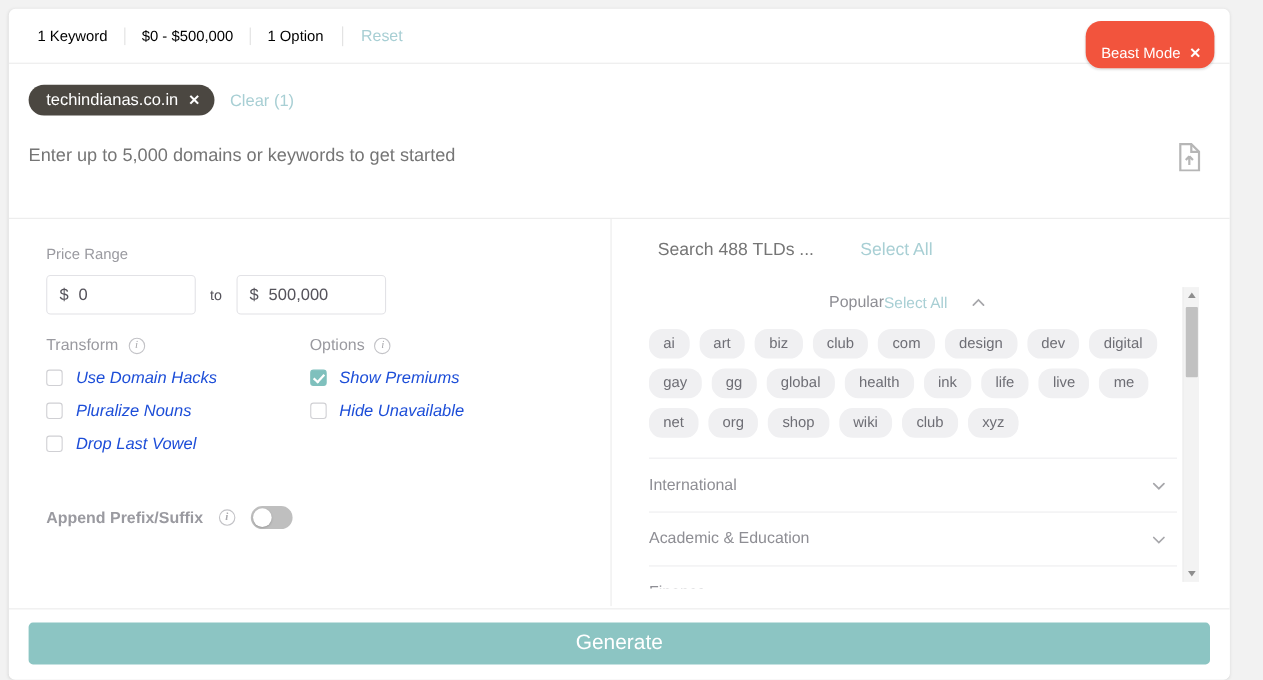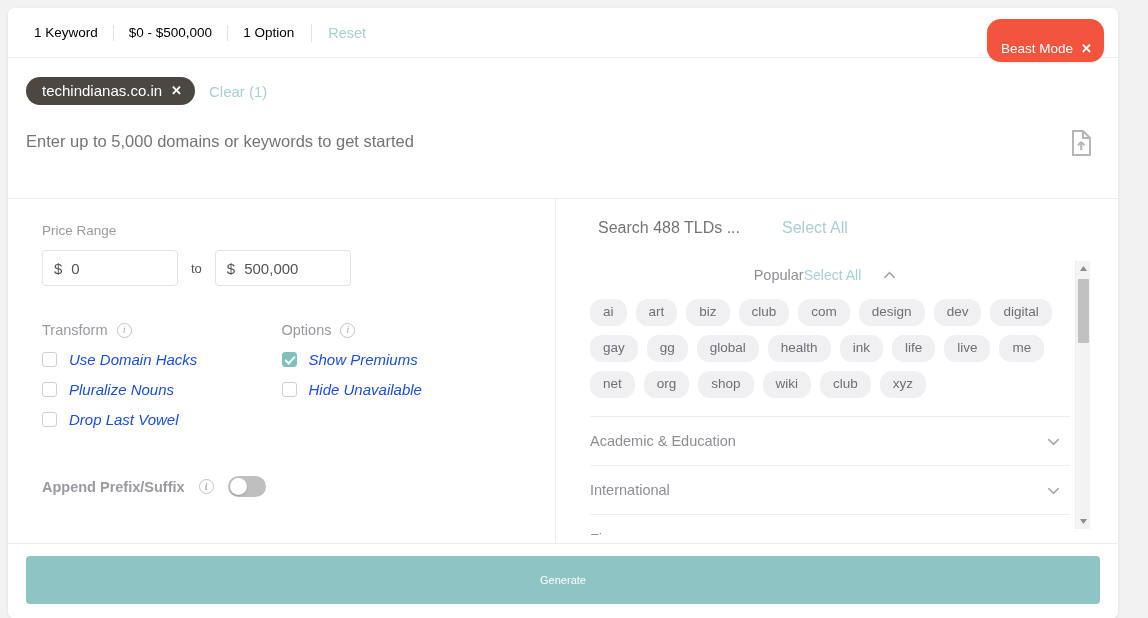--- a/index.html
+++ b/index.html
@@ -134,21 +134,21 @@
   .price-box .cur { font-size: 15px; color: #55535b; }
   .price-box input {
     border: none; outline: none;
     font-size: 15px; color: #55535b;
     width: 100%;
     font-family: "Liberation Sans", sans-serif;
     background: transparent;
   }
   .to-word { font-size: 13px; color: #55535b; }
 
-  .opt-columns { display: flex; margin-top: 36px; }
+  .opt-columns { display: flex; margin-top: 20px; }
   .opt-col { width: 254px; }
   .opt-head {
     display: flex; align-items: center; gap: 9px;
     font-size: 14.5px; color: #9a9aa0;
     margin-bottom: 13px;
   }
   .info-ico {
     width: 15px; height: 15px;
     border: 1px solid #c3c3c7;
     border-radius: 50%;
@@ -292,26 +292,26 @@
   
   .footer {
     position: absolute;
     left: 0; bottom: 0;
     width: 100%;
     padding: 12px 18px 14px 18px;
     border-top: 1px solid #ececec;
     background: #fff;
   }
   .generate-btn {
-    width: 100%; height: 48px;
+    width: 100%; height: 38px;
     background: #8cc5c3;
     color: #ffffff;
     border: none;
     border-radius: 4px;
-    font-size: 11px;
+    font-size: 19px;
     font-family: "Liberation Sans", sans-serif;
     cursor: pointer;
     text-align: center;
   }
 </style>
 </head>
 <body>
 
 <div class="page">
   <div class="card">
@@ -444,27 +444,27 @@
             <span class="tld-chip">me</span>
             <span class="tld-chip">net</span>
             <span class="tld-chip">org</span>
             <span class="tld-chip">shop</span>
             <span class="tld-chip">wiki</span>
             <span class="tld-chip">club</span>
             <span class="tld-chip">xyz</span>
           </div>
 
           <div class="accordion-row">
-            <span class="accordion-title">Academic &amp; Education</span>
+            <span class="accordion-title">International</span>
             <svg class="chev" viewBox="0 0 14 14">
               <path d="M2 5 L7 10 L12 5" stroke="#a7a7ab" stroke-width="1.7" fill="none" stroke-linecap="round"></path>
             </svg>
           </div>
           <div class="accordion-row">
-            <span class="accordion-title">International</span>
+            <span class="accordion-title">Academic &amp; Education</span>
             <svg class="chev" viewBox="0 0 14 14">
               <path d="M2 5 L7 10 L12 5" stroke="#a7a7ab" stroke-width="1.7" fill="none" stroke-linecap="round"></path>
             </svg>
           </div>
           <div class="accordion-row">
             <span class="accordion-title">Finance</span>
             <svg class="chev" viewBox="0 0 14 14">
               <path d="M2 5 L7 10 L12 5" stroke="#a7a7ab" stroke-width="1.7" fill="none" stroke-linecap="round"></path>
             </svg>
           </div>

